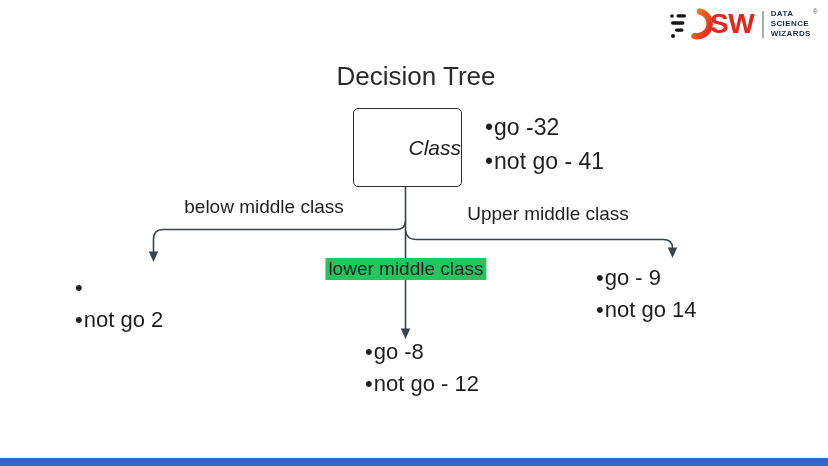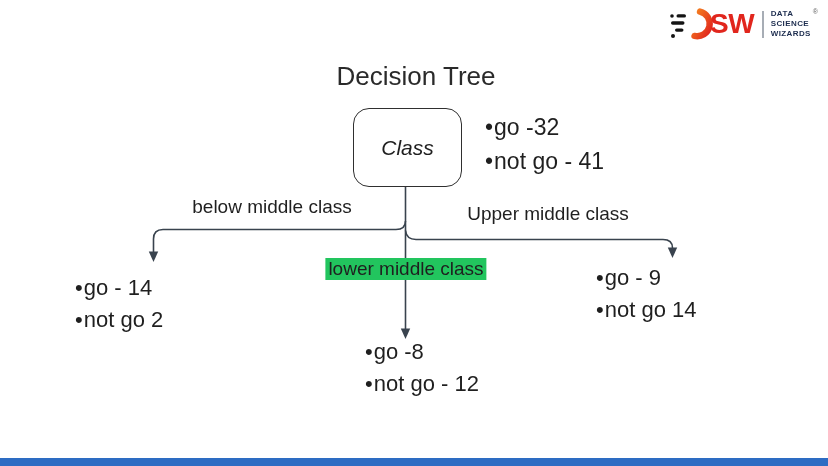--- a/index.html
+++ b/index.html
@@ -7,36 +7,36 @@
     position:relative; width:828px; height:466px; background:#ffffff;
     font-family:"Liberation Sans", sans-serif; overflow:hidden;
   }
   .connectors { position:absolute; left:0; top:0; z-index:1; }
   .title {
     position:absolute; left:408px; top:53px; transform:translateX(-50%);
     margin:8px; font-size:26px; font-weight:400; color:#2a2a2a; white-space:nowrap; z-index:2;
   }
   .class-box {
     position:absolute; left:353px; top:108px; width:107px; height:77px;
-    border:1.6px solid #2f2f2f; border-radius:16px; background:#fff;
-    display:flex; align-items:center; justify-content:center; z-index:2;
+    border:1.6px solid #2f2f2f; border-radius:5px; background:#fff;
+    display:flex; align-items:center; justify-content:flex-end; z-index:2;
   }
   .class-box .node-label { font-style:italic; font-size:21px; color:#1f1f1f; }
   .stats { position:absolute; color:#1f1f1f; z-index:2; }
   .stats .line { display:flex; align-items:baseline; white-space:nowrap; }
   .stats .bullet { margin-right:1px; }
   .root-stats { left:485px; top:110px; font-size:23px; line-height:34px; }
   .leaf-left  { left:75px;  top:272px; font-size:22px; line-height:32px; }
   .leaf-mid   { left:365px; top:336px; font-size:22px; line-height:32px; }
   .leaf-right { left:596px; top:262px; font-size:22px; line-height:32px; }
   .branch-label {
     position:absolute; transform:translateX(-50%); font-size:19px; color:#1f1f1f;
     white-space:nowrap; z-index:2;
   }
-  .bl-left  { left:272px; top:196px; }
+  .bl-left  { left:264px; top:196px; }
   .bl-right { left:548px; top:203px; }
   .bl-lower { left:406px; top:258px; background:#22c55e; padding:0 3px; }
   .logo { position:absolute; top:6px; right:10px; display:flex; align-items:center; z-index:2; }
   .logo-sw { font-size:28px; font-weight:700; letter-spacing:-0.5px; margin-left:-9px; line-height:1; }
   .logo-divider { width:1.5px; height:27px; background:#a7adb5; margin:0 7px 0 8px; }
   .logo-tagline {
     display:flex; flex-direction:column; font-size:8px; font-weight:700;
     line-height:10px; letter-spacing:0.4px;
   }
   .logo-reg { font-size:7px; color:#666; align-self:flex-start; margin:2px 0 0 2px; }
@@ -73,21 +73,20 @@
     </div>
   </div>
 
   <div class="branch-label bl-left">below middle class</div>
   <div class="branch-label bl-lower">lower middle class</div>
   <div class="branch-label bl-right">Upper middle class</div>
 
   <div class="stats leaf-left">
     <div class="line">
       <span class="bullet">•</span>
-      <span>go - 14</span>
     </div>
     <div class="line">
       <span class="bullet">•</span>
       <span>not go 2</span>
     </div>
   </div>
 
   <div class="stats leaf-mid">
     <div class="line">
       <span class="bullet">•</span>

